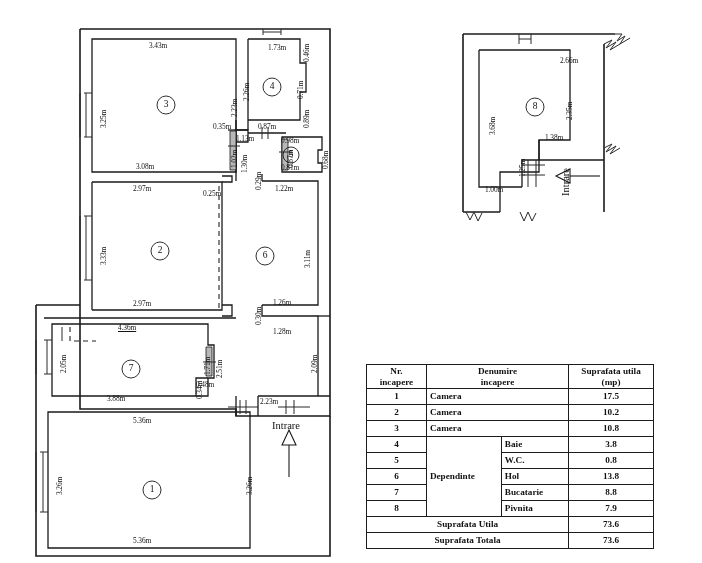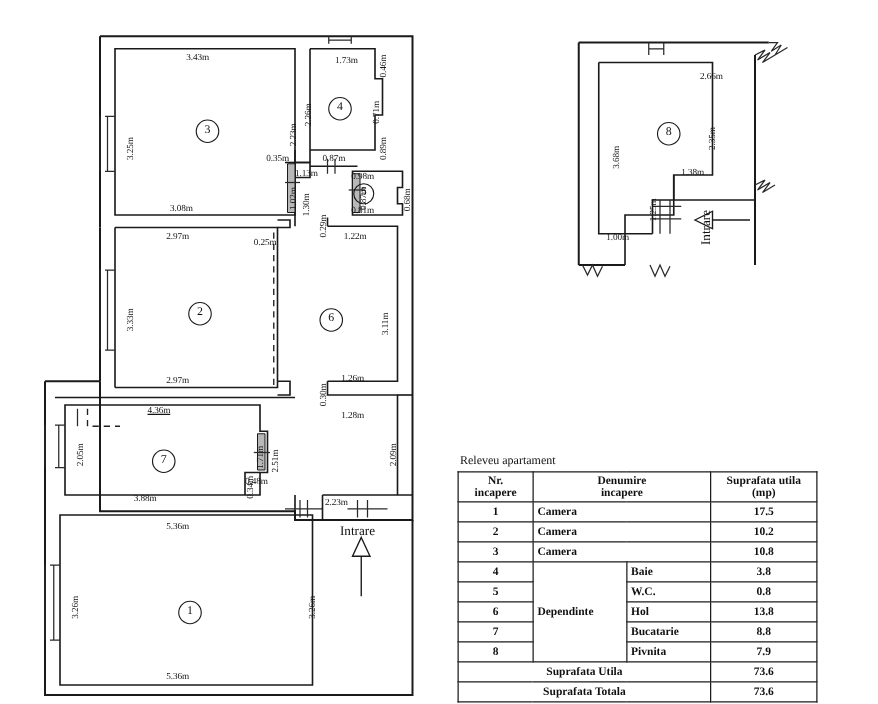--- a/index.html
+++ b/index.html
@@ -306,21 +306,20 @@
   <div class="roomnum" style="left:527px; top:102px;">8</div>
   <div class="dim" style="left:512px; top:57px;margin-left:48px;">2.66m</div>
   <div class="dim v" style="left:489px; top:135px;">3.68m</div>
   <div class="dim v" style="left:566px; top:120px;">2.35m</div>
   <div class="dim" style="left:545px; top:134px;">1.38m</div>
   <div class="dim v" style="left:519px; top:177px;">1.25m</div>
   <div class="dim" style="left:485px; top:186px;">1.00m</div>
   <div class="entrance-label v" style="left:560px; top:196px;">Intrare</div>
 
   <div id="table-wrap">
-    <div id="table-title">Releveu apartament</div>
     <table class="releveu">
       <thead>
         <tr>
           <th class="h-nr c-nr" colspan="1">
             <div>Nr.</div>
             <div>incapere</div>
           </th>
           <th class="h-den" colspan="2">
             <div>Denumire</div>
             <div>incapere</div>

